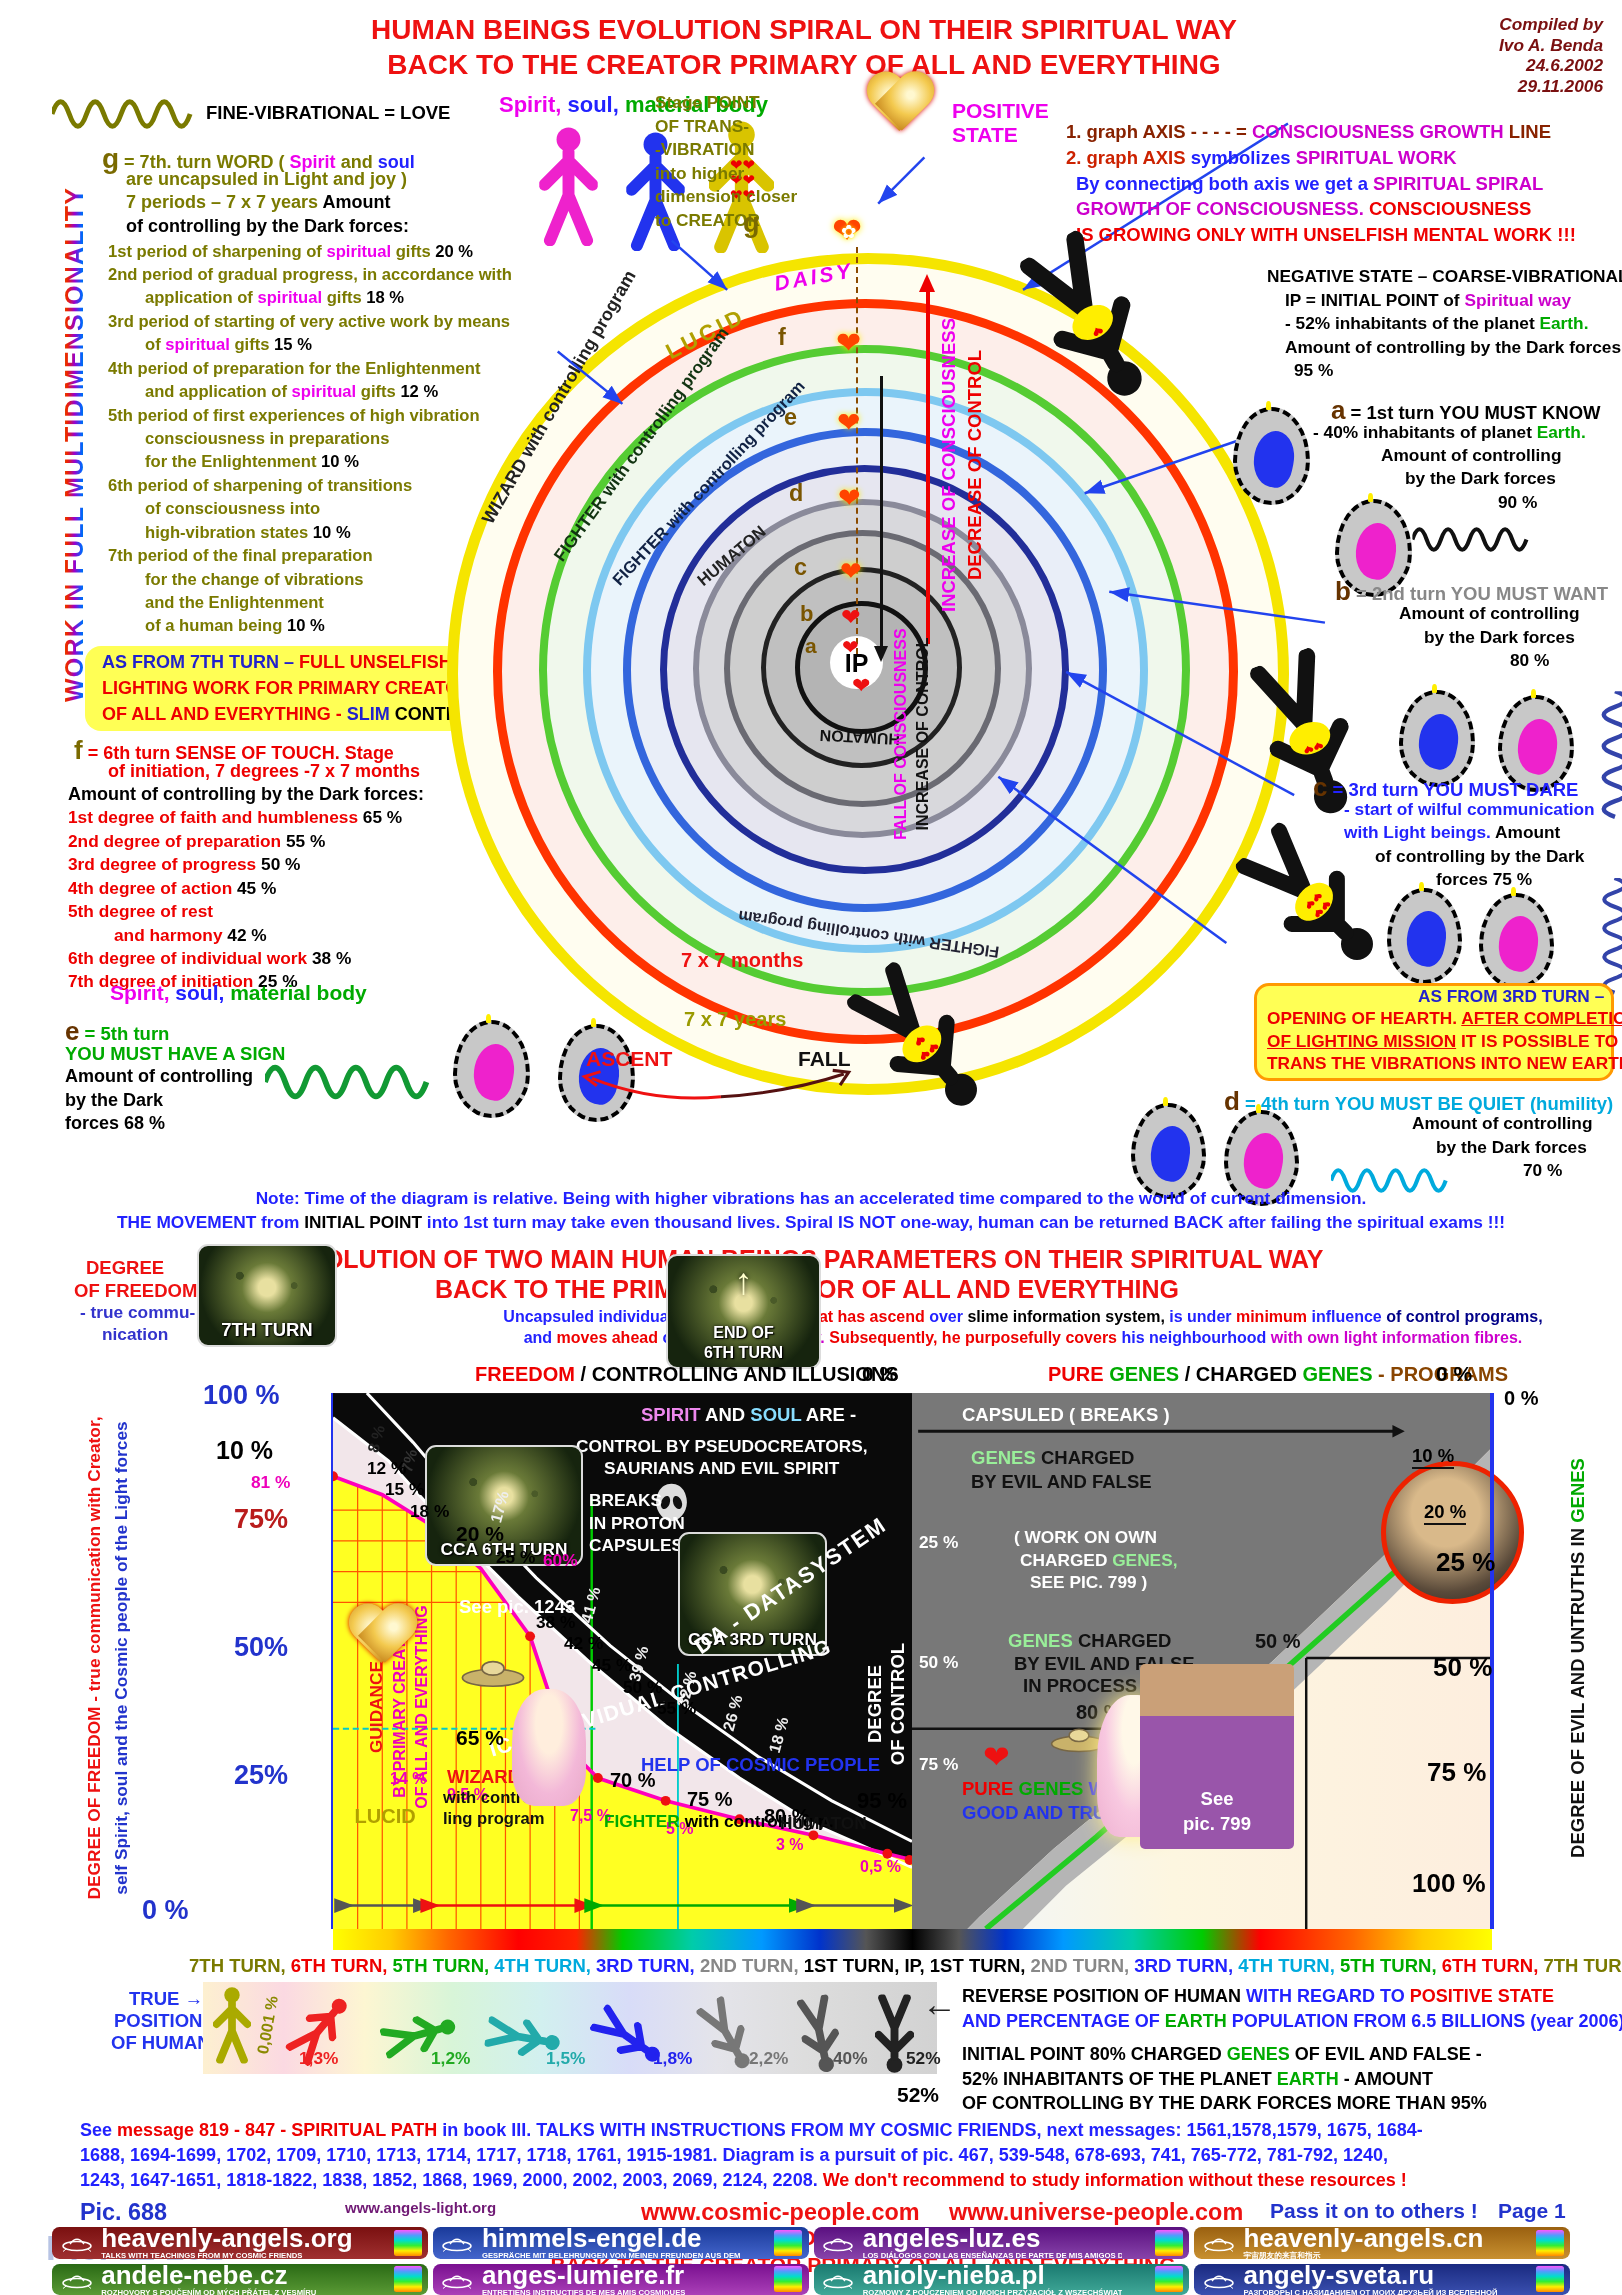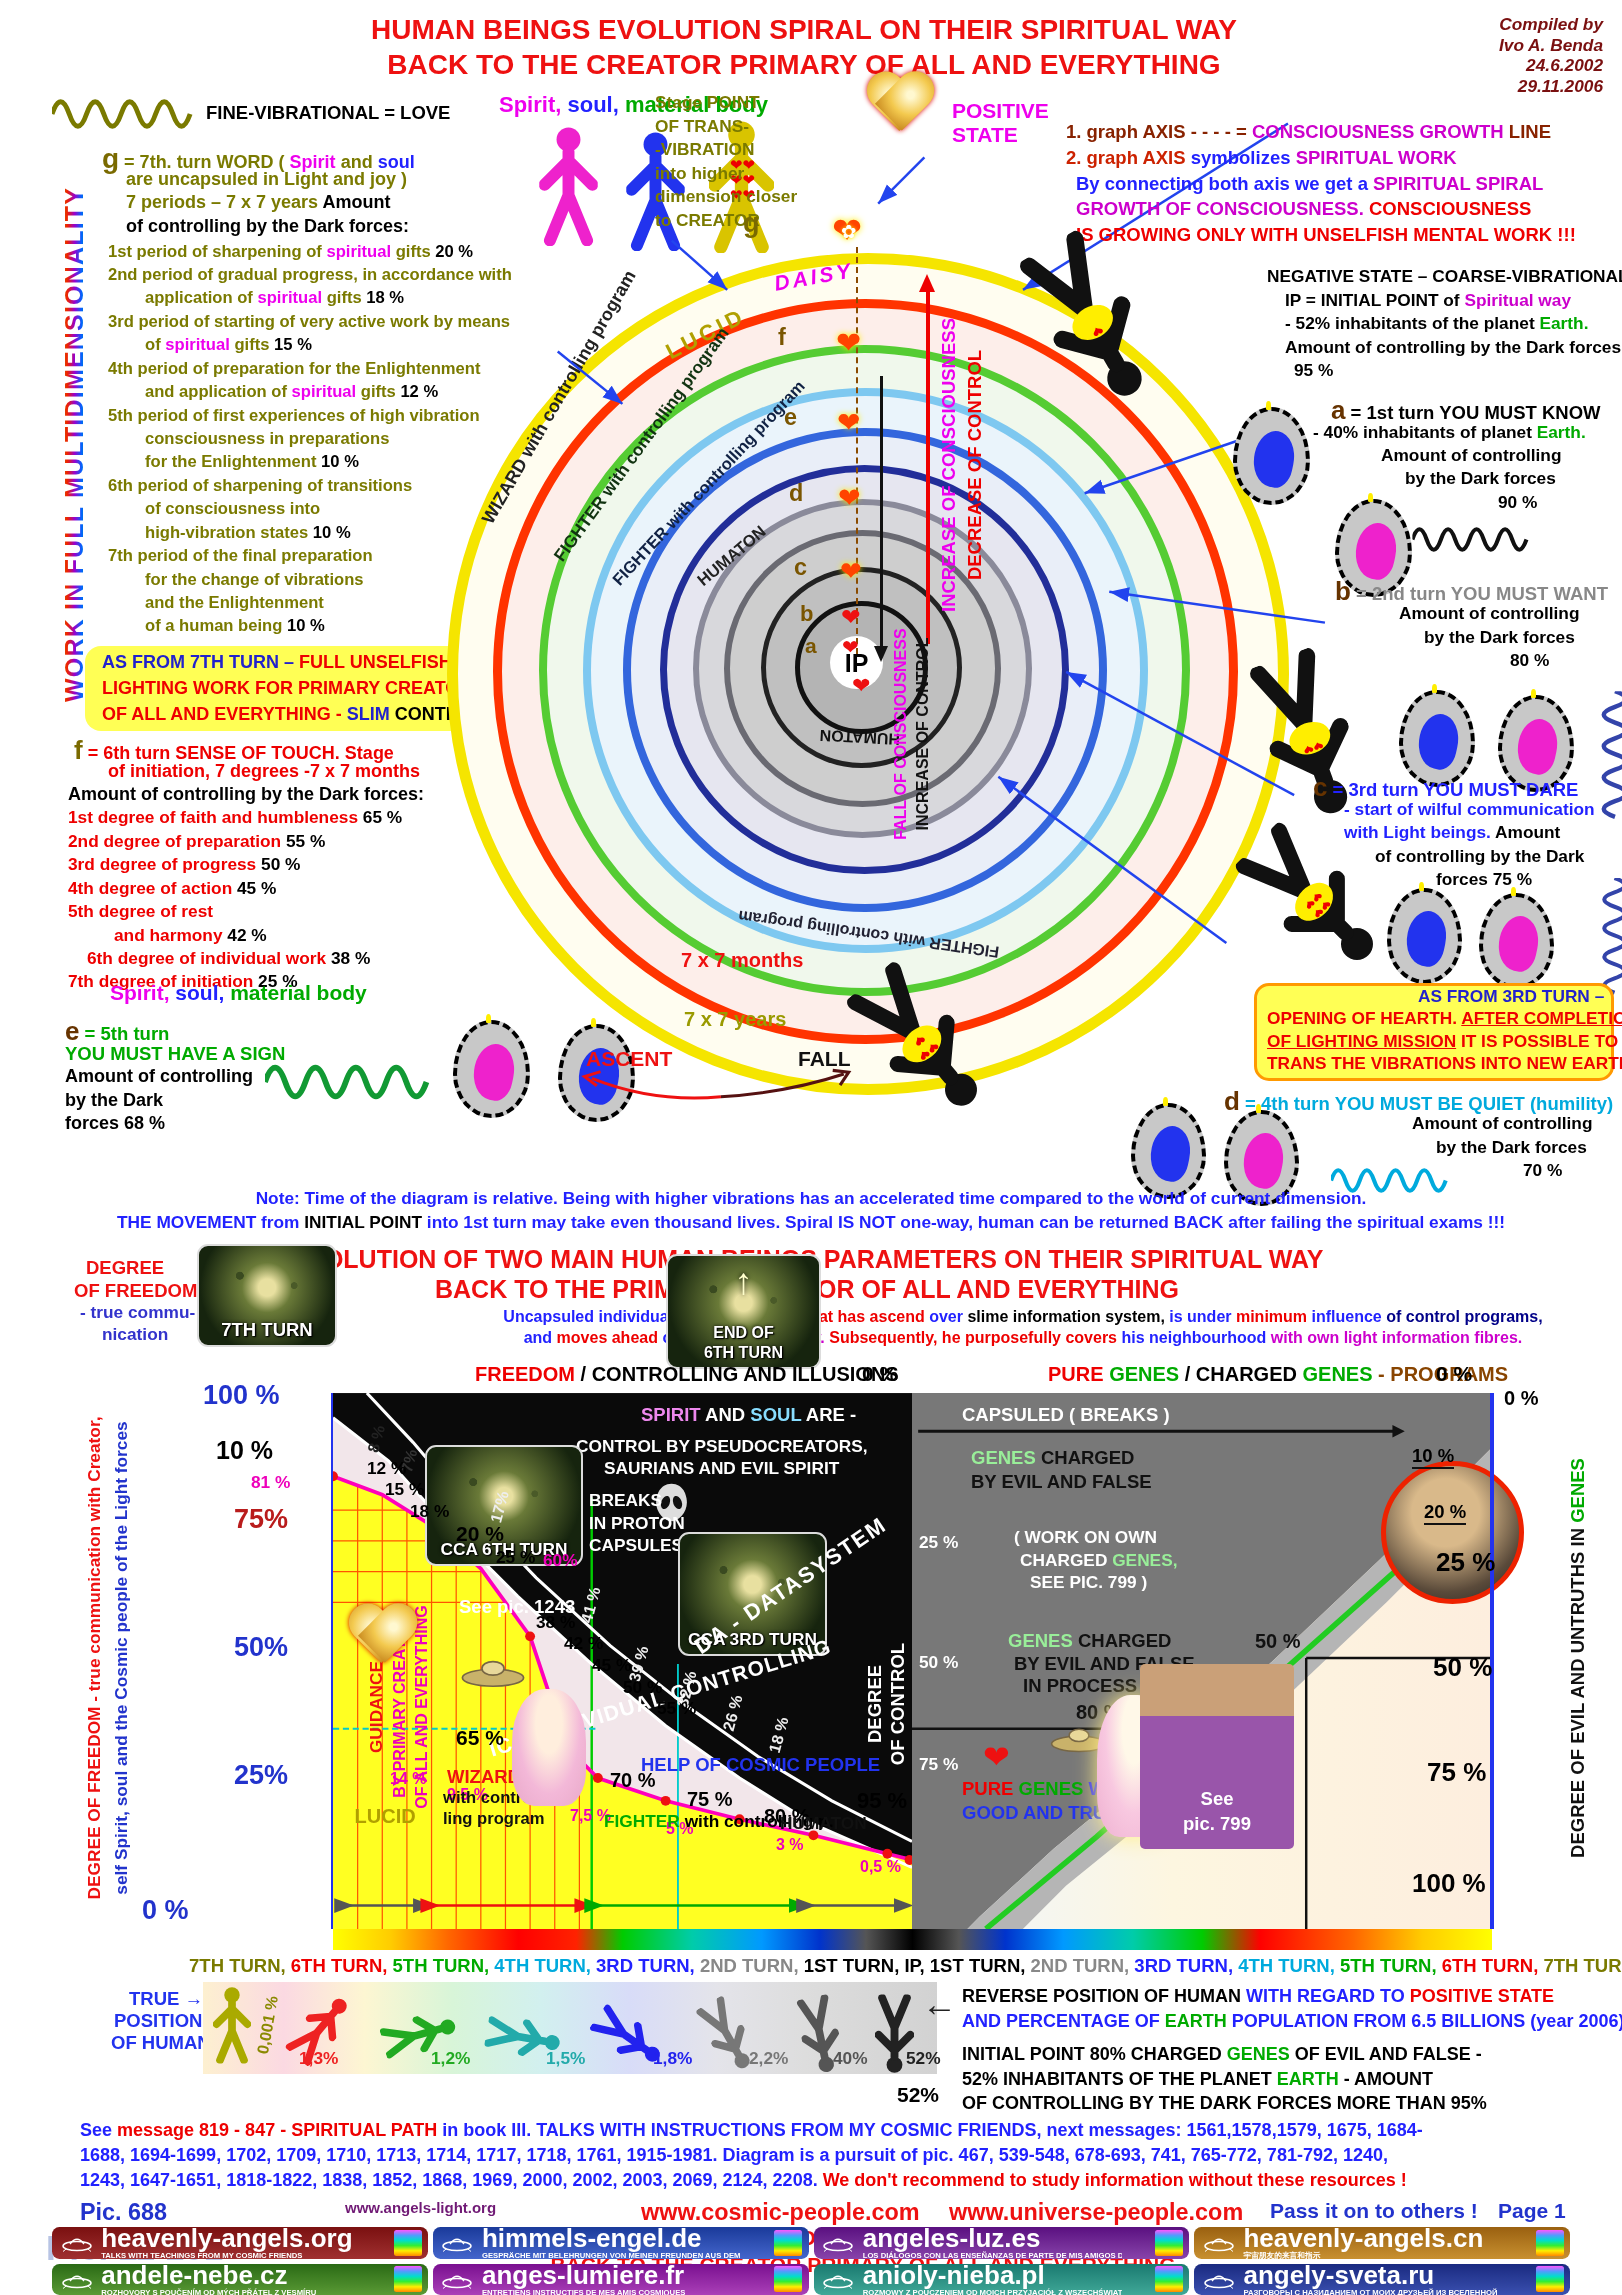--- a/index.html
+++ b/index.html
@@ -107,21 +107,21 @@
 
 <div class="A b ws" style="left:74px;top:735px;font-size:18px;"><span style="color: rgb(122, 106, 0); font-size: 26px; font-weight: 700;">f</span><span style="color: rgb(238, 0, 0);"> = 6th turn SENSE OF TOUCH. Stage</span></div>
 <div class="A b ws" style="left:108px;top:761px;font-size:18px;"><span style="color: rgb(238, 0, 0);">of initiation, 7 degrees -7 x 7 months</span></div>
 <div class="A b ws" style="left:68px;top:784px;font-size:18px;"><span style="color: rgb(0, 0, 0);">Amount of controlling by the Dark forces:</span></div>
 <div class="A b ws" style="left:68px;top:807px;font-size:17.3px;"><span style="color: rgb(238, 0, 0);">1st degree of faith and humbleness </span><span style="color: rgb(0, 0, 0);">65 %</span></div>
 <div class="A b ws" style="left:68px;top:831px;font-size:17.3px;"><span style="color: rgb(238, 0, 0);">2nd degree of preparation </span><span style="color: rgb(0, 0, 0);">55 %</span></div>
 <div class="A b ws" style="left:68px;top:854px;font-size:17.3px;"><span style="color: rgb(238, 0, 0);">3rd degree of progress   </span><span style="color: rgb(0, 0, 0);">50 %</span></div>
 <div class="A b ws" style="left:68px;top:878px;font-size:17.3px;"><span style="color: rgb(238, 0, 0);">4th degree of action   </span><span style="color: rgb(0, 0, 0);">45 %</span></div>
 <div class="A b ws" style="left:68px;top:901px;font-size:17.3px;"><span style="color: rgb(238, 0, 0);">5th degree of rest</span></div>
 <div class="A b ws" style="left:114px;top:925px;font-size:17.3px;"><span style="color: rgb(238, 0, 0);">and harmony   </span><span style="color: rgb(0, 0, 0);">42 %</span></div>
-<div class="A b ws" style="left:68px;top:948px;font-size:17.3px;margin-left:19px;"><span style="color: rgb(238, 0, 0);">6th degree of individual work   </span><span style="color: rgb(0, 0, 0);">38 %</span></div>
+<div class="A b ws" style="left:68px;top:948px;font-size:17.3px;"><span style="color: rgb(238, 0, 0);">6th degree of individual work   </span><span style="color: rgb(0, 0, 0);">38 %</span></div>
 <div class="A b ws" style="left:68px;top:971px;font-size:17.3px;"><span style="color: rgb(238, 0, 0);">7th degree of initiation   </span><span style="color: rgb(0, 0, 0);">25 %</span></div>
 
 <div class="A b ws" style="left:110px;top:977px;font-size:0px;"></div>
 <div class="A b ws" style="left:110px;top:981px;font-size:21px;"><span style="color: rgb(238, 0, 238);">Spirit,</span><span style="color: rgb(34, 34, 255);"> soul,</span><span style="color: rgb(0, 170, 0);"> material body</span></div>
 
 <div class="A b ws" style="left:65px;top:1016px;font-size:18.5px;"><span style="color: rgb(102, 51, 0); font-size: 26px; font-weight: 700;">e</span><span style="color: rgb(0, 170, 0);"> = 5th turn</span></div>
 <div class="A b ws" style="left:65px;top:1043px;font-size:18.5px;"><span style="color: rgb(0, 170, 0);">YOU MUST HAVE A SIGN</span></div>
 <div class="A b ws" style="left:65px;top:1066px;font-size:18px;"><span style="color: rgb(0, 0, 0);">Amount of controlling</span></div>
 <div class="A b ws" style="left:65px;top:1090px;font-size:18px;"><span style="color: rgb(0, 0, 0);">by the Dark</span></div>
 <div class="A b ws" style="left:65px;top:1113px;font-size:18px;"><span style="color: rgb(0, 0, 0);">forces 68 %</span></div>

